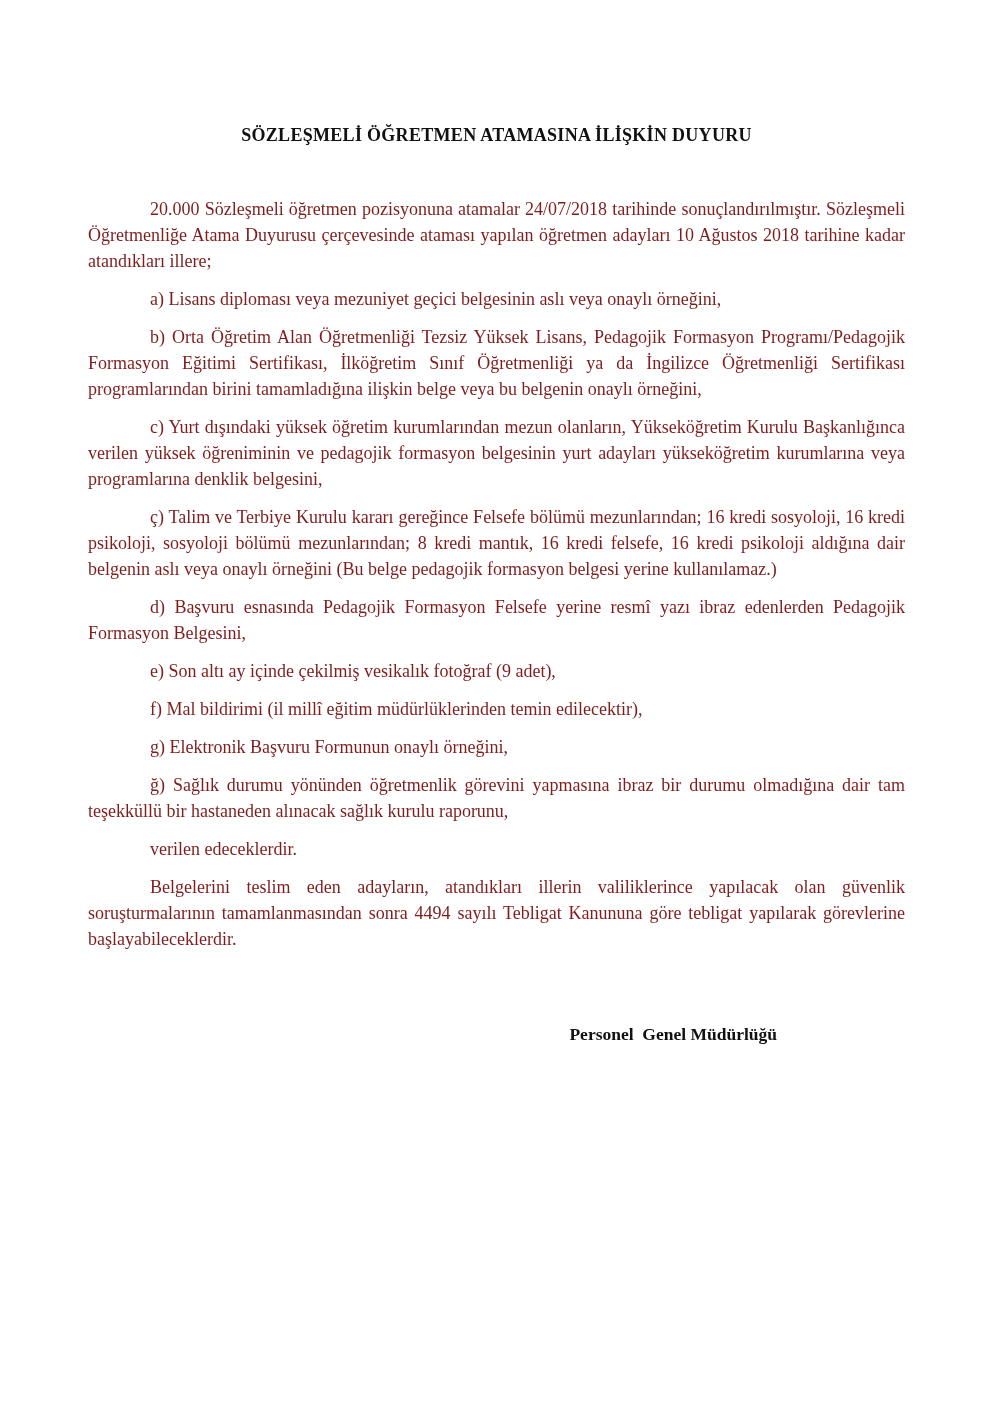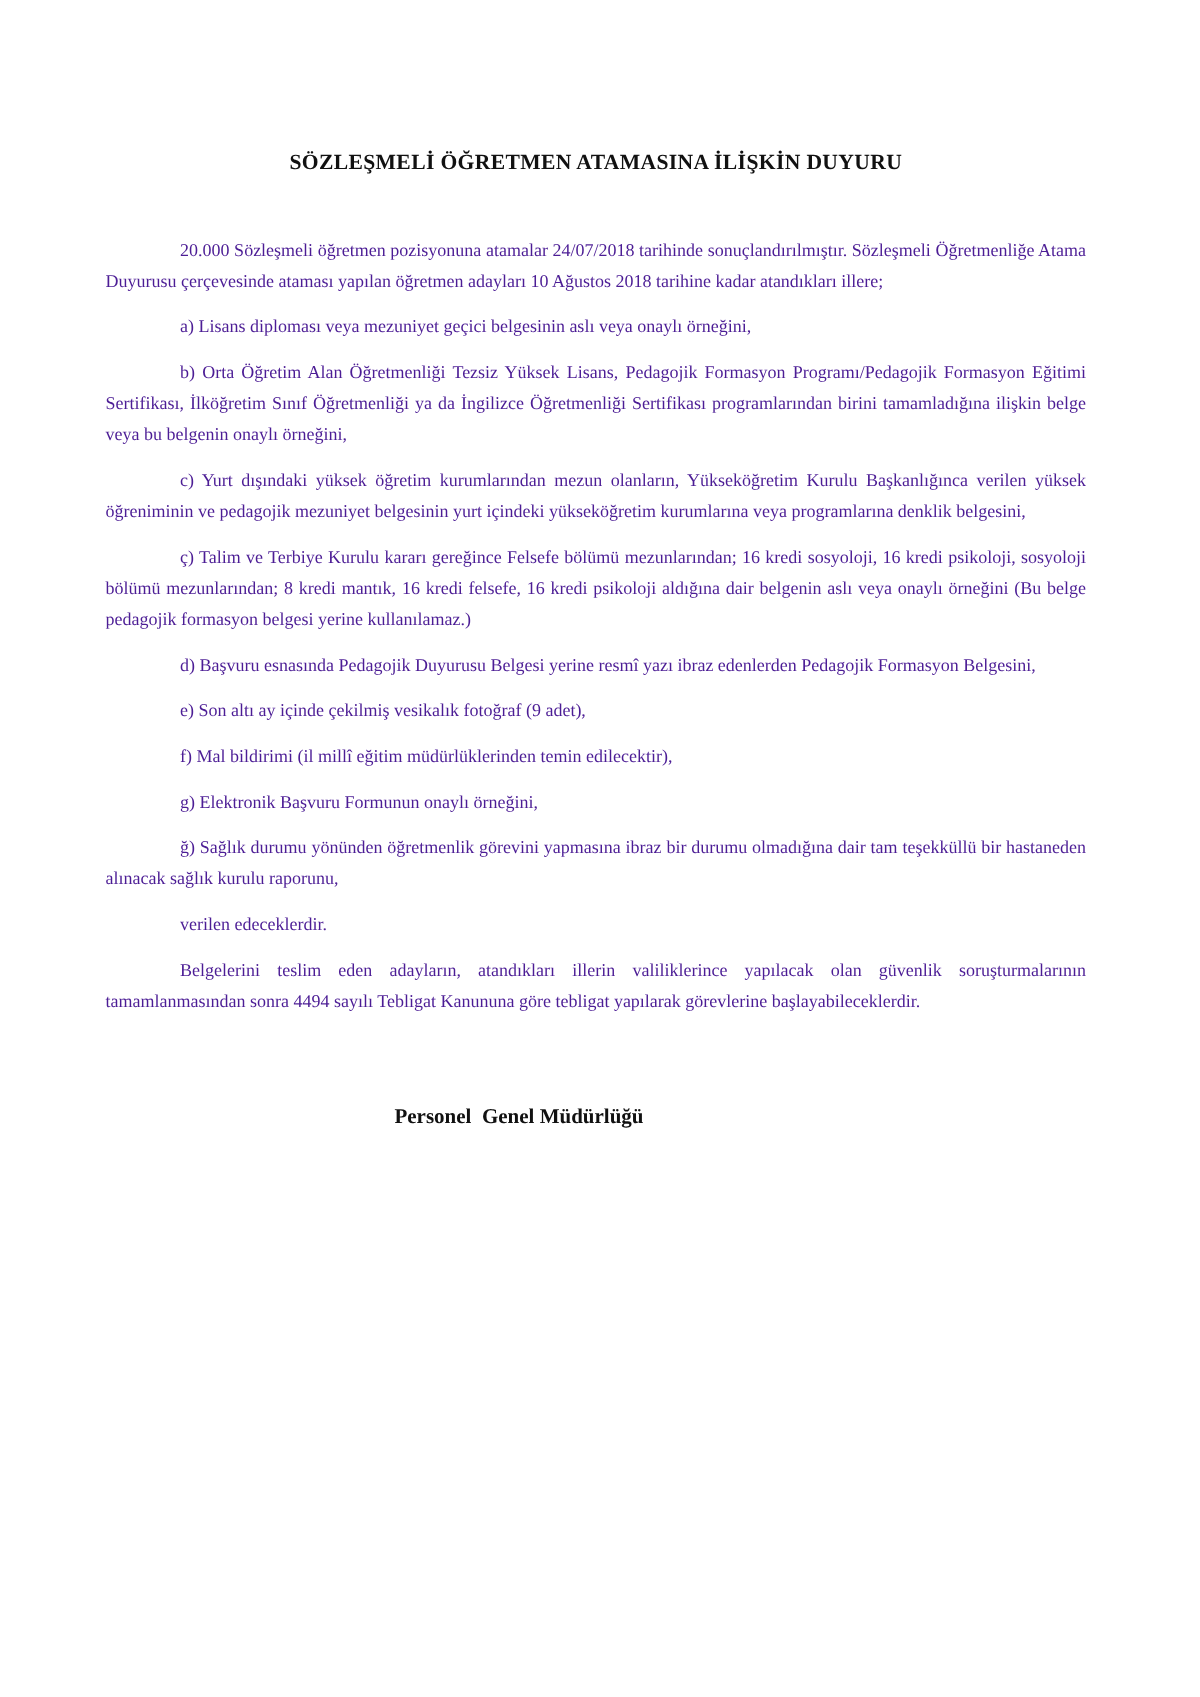--- a/index.html
+++ b/index.html
@@ -27,29 +27,29 @@
     font-size: 18px;
     font-weight: bold;
     letter-spacing: 0.3px;
     color: #111111;
   }
   .doc-body {
     margin-top: 50px;
   }
   .doc-body p {
     margin: 0 0 12px 0;
-    font-size: 15px;
+    font-size: 18px;
     line-height: 26px;
     text-align: justify;
     text-indent: 62px;
-    color: #4c1d95;
+    color: #7f1d1d;
   }
   .signature {
     margin-top: 72px;
-    text-align: center;
+    text-align: right;
     padding-right: 128px;
     font-size: 17.5px;
     font-weight: bold;
     white-space: pre-wrap;
     color: #111111;
   }
 </style>
 </head>
 <body>
 
@@ -58,25 +58,25 @@
   <h1 class="doc-title">SÖZLEŞMELİ ÖĞRETMEN ATAMASINA İLİŞKİN DUYURU</h1>
 
   <div class="doc-body">
 
     <p>20.000 Sözleşmeli öğretmen pozisyonuna atamalar 24/07/2018 tarihinde sonuçlandırılmıştır. Sözleşmeli Öğretmenliğe Atama Duyurusu çerçevesinde ataması yapılan öğretmen adayları 10 Ağustos 2018 tarihine kadar atandıkları illere;</p>
 
     <p>a) Lisans diploması veya mezuniyet geçici belgesinin aslı veya onaylı örneğini,</p>
 
     <p>b) Orta Öğretim Alan Öğretmenliği Tezsiz Yüksek Lisans, Pedagojik Formasyon Programı/Pedagojik Formasyon Eğitimi Sertifikası, İlköğretim Sınıf Öğretmenliği ya da İngilizce Öğretmenliği Sertifikası programlarından birini tamamladığına ilişkin belge veya bu belgenin onaylı örneğini,</p>
 
-    <p>c) Yurt dışındaki yüksek öğretim kurumlarından mezun olanların, Yükseköğretim Kurulu Başkanlığınca verilen yüksek öğreniminin ve pedagojik mezuniyet belgesinin yurt içindeki yükseköğretim kurumlarına veya programlarına denklik belgesini,</p>
+    <p>c) Yurt dışındaki yüksek öğretim kurumlarından mezun olanların, Yükseköğretim Kurulu Başkanlığınca verilen yüksek öğreniminin ve pedagojik formasyon belgesinin yurt adayları yükseköğretim kurumlarına veya programlarına denklik belgesini,</p>
 
     <p>ç) Talim ve Terbiye Kurulu kararı gereğince Felsefe bölümü mezunlarından; 16 kredi sosyoloji, 16 kredi psikoloji, sosyoloji bölümü mezunlarından; 8 kredi mantık, 16 kredi felsefe, 16 kredi psikoloji aldığına dair belgenin aslı veya onaylı örneğini (Bu belge pedagojik formasyon belgesi yerine kullanılamaz.)</p>
 
-    <p>d) Başvuru esnasında Pedagojik Duyurusu Belgesi yerine resmî yazı ibraz edenlerden Pedagojik Formasyon Belgesini,</p>
+    <p>d) Başvuru esnasında Pedagojik Formasyon Felsefe yerine resmî yazı ibraz edenlerden Pedagojik Formasyon Belgesini,</p>
 
     <p>e) Son altı ay içinde çekilmiş vesikalık fotoğraf (9 adet),</p>
 
     <p>f) Mal bildirimi (il millî eğitim müdürlüklerinden temin edilecektir),</p>
 
     <p>g) Elektronik Başvuru Formunun onaylı örneğini,</p>
 
     <p>ğ) Sağlık durumu yönünden öğretmenlik görevini yapmasına ibraz bir durumu olmadığına dair tam teşekküllü bir hastaneden alınacak sağlık kurulu raporunu,</p>
 
 

